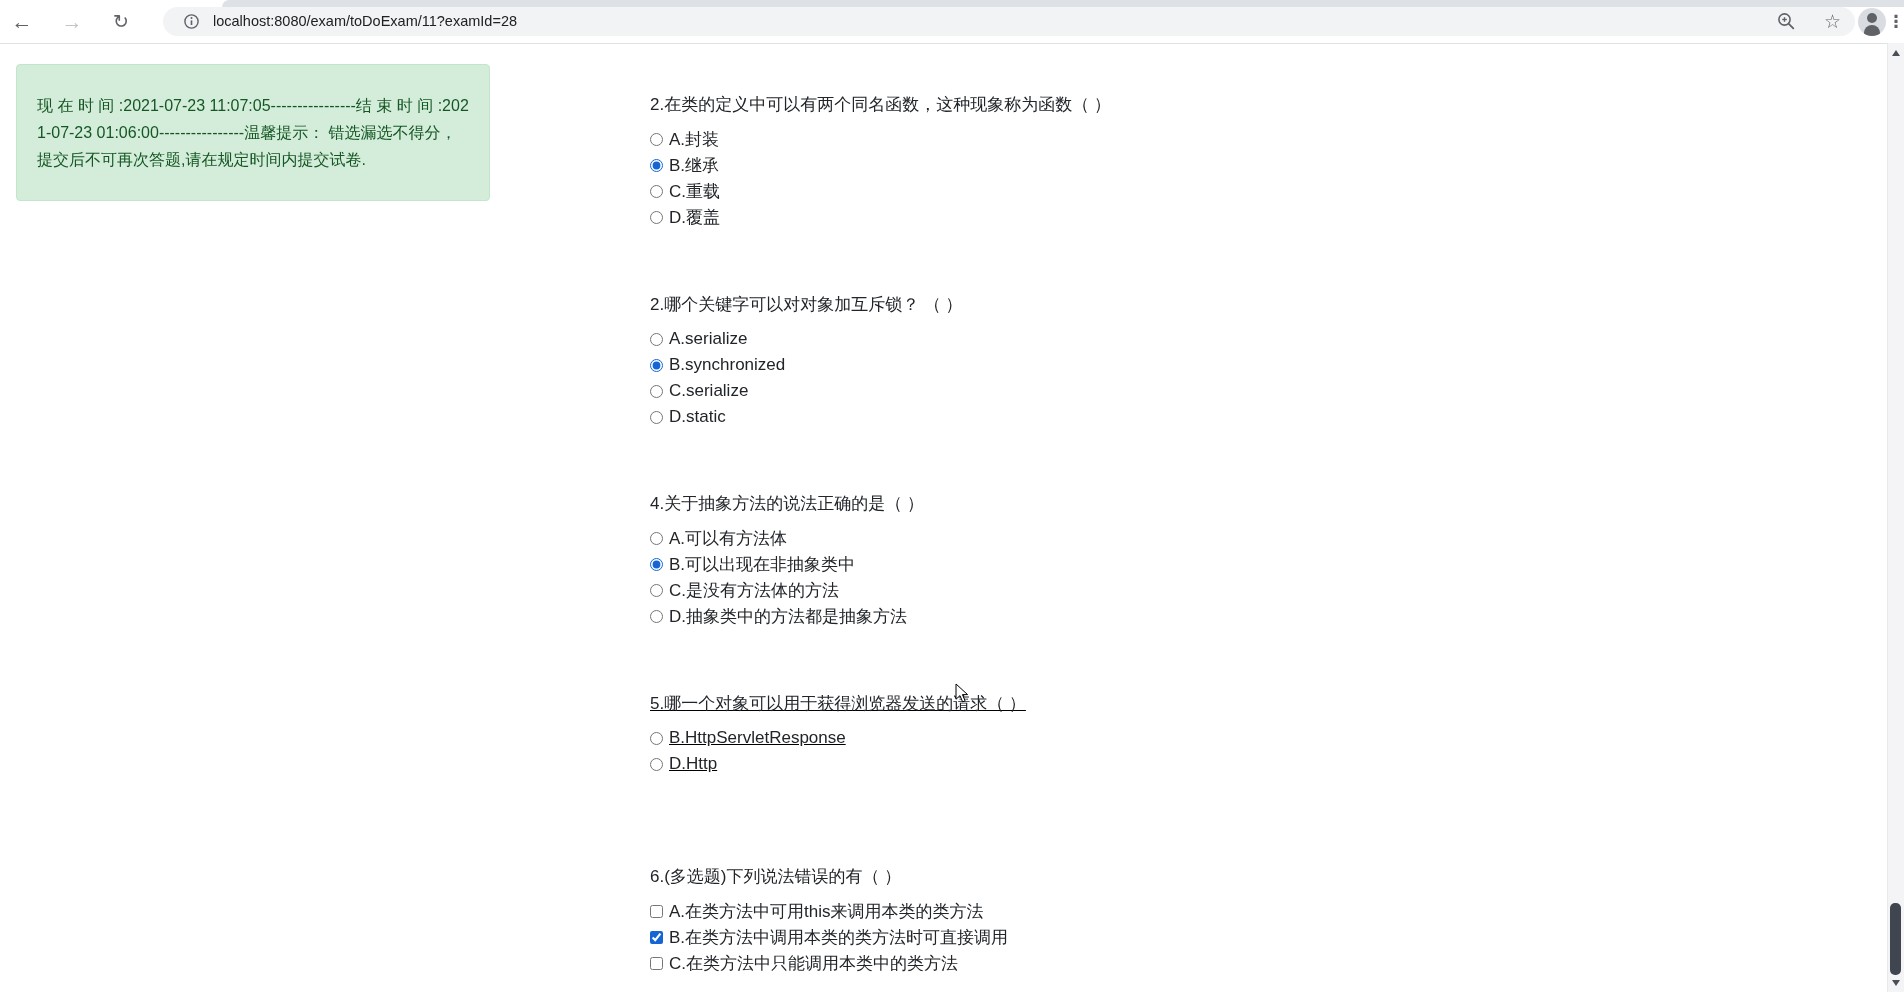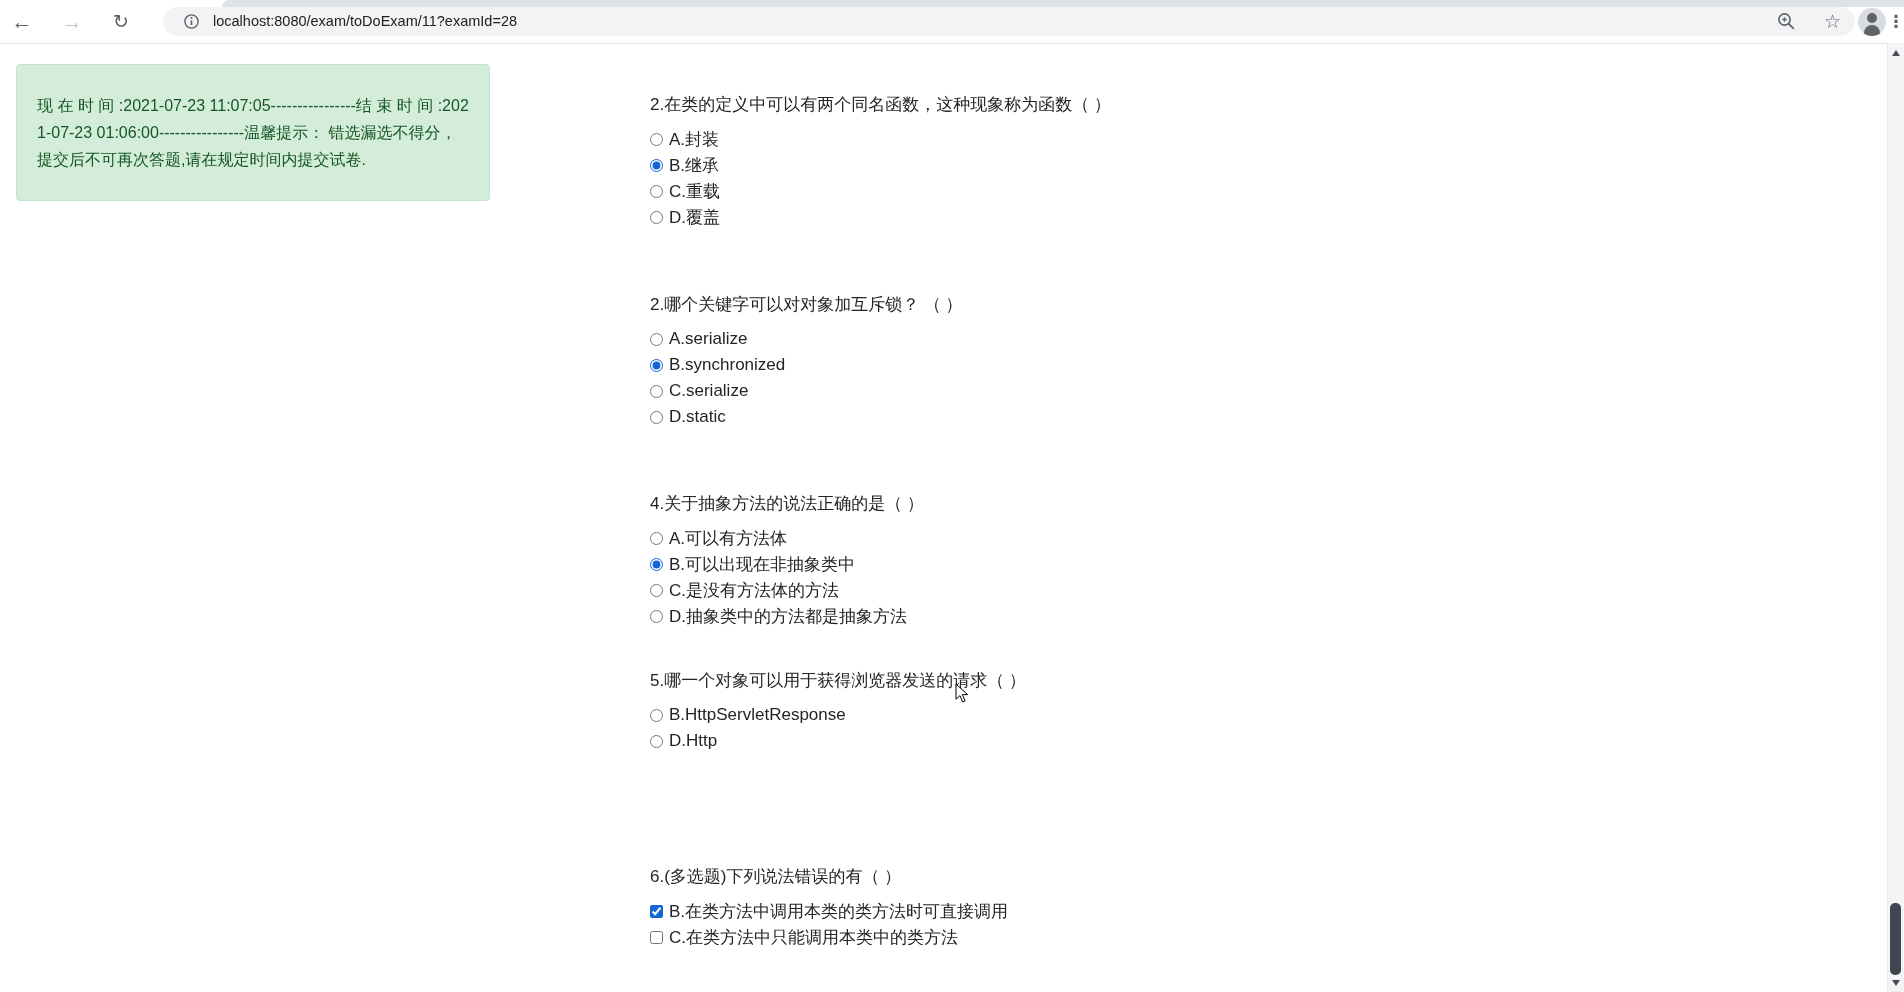--- a/index.html
+++ b/index.html
@@ -52,21 +52,21 @@
   .notice{
     position:absolute;left:16px;top:64px;width:474px;box-sizing:border-box;
     background:var(--notice-bg,#d4edda);border:1px solid var(--notice-border,#c3e6cb);
     color:var(--notice-text,#155724);border-radius:4px;
     padding:27px 20px;font-size:16px;line-height:27px;word-break:break-all;
   }
   .question{position:absolute;left:650px;}
   .question[data-qi="0"]{top:58px;}
   .question[data-qi="1"]{top:258px;}
   .question[data-qi="2"]{top:457px;}
-  .question[data-qi="3"]{top:634px;}
+  .question[data-qi="3"]{top:657px;text-decoration:underline;}
   .question[data-qi="4"]{top:830px;}
   .q-title{height:26px;line-height:26px;font-size:17px;color:#212529;margin-bottom:8px;white-space:nowrap;margin-top:34px;}
   .option{display:flex;align-items:center;height:26px;font-size:17px;color:#212529;cursor:default;white-space:nowrap;}
   .option input{flex:none;width:13px;height:13px;margin:0 6px 0 0;accent-color:var(--accent,#1566d4);}
   
   .scrollbar{
     position:absolute;right:0;top:43px;width:17px;height:949px;
     background:var(--scroll-track,#f4f4f6);border-left:1px solid #e9e9eb;box-sizing:border-box;z-index:6;
   }
   .scroll-up{
@@ -198,20 +198,24 @@
         <label class="option">
     <input type="radio" style="">
     <span class="opt-label">D.Http</span>
   </label>
       </div>
   </div>
     <div class="question" data-qi="4">
     <div class="q-title">6.(多选题)下列说法错误的有（ ）</div>
     <div class="q-options">
         <label class="option">
+    <input type="checkbox" style="">
+    <span class="opt-label">A.在类方法中可用this来调用本类的类方法</span>
+  </label>
+        <label class="option">
     <input type="checkbox" checked="" style="">
     <span class="opt-label">B.在类方法中调用本类的类方法时可直接调用</span>
   </label>
         <label class="option">
     <input type="checkbox" style="">
     <span class="opt-label">C.在类方法中只能调用本类中的类方法</span>
   </label>
       </div>
   </div>
   </div>

